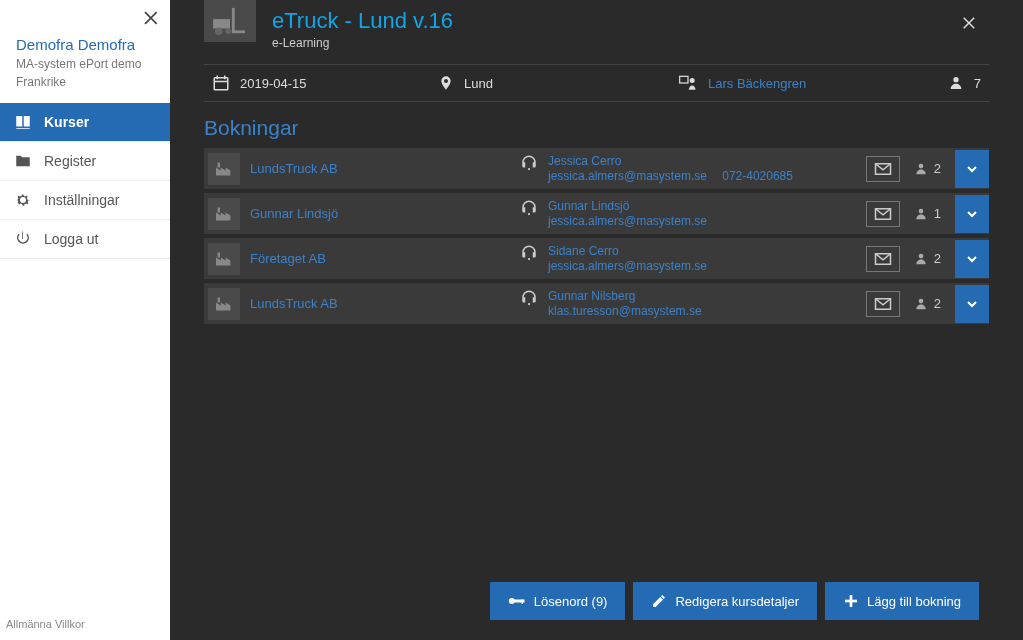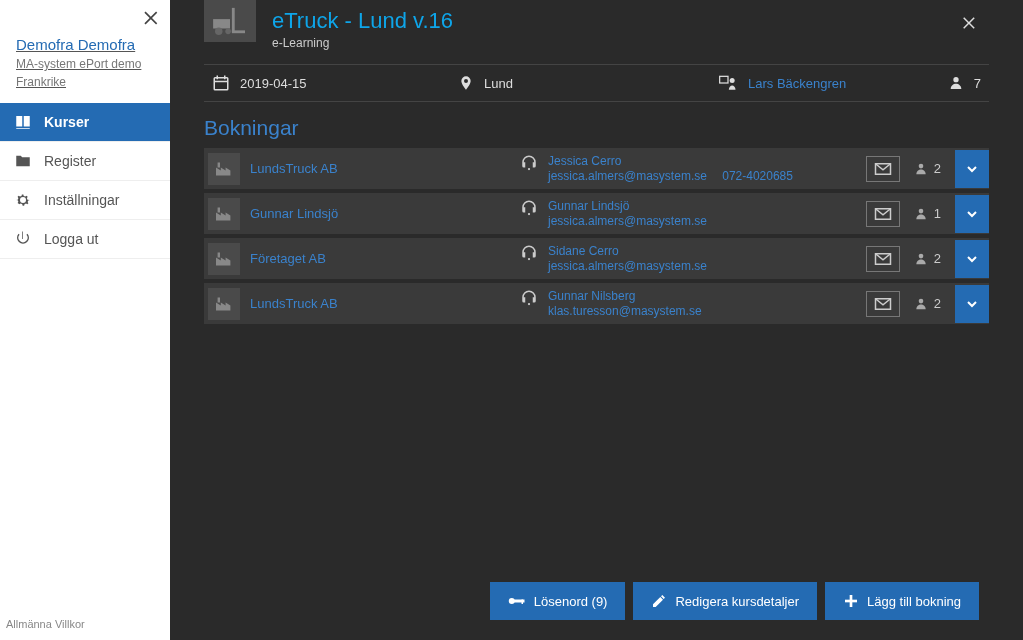--- a/index.html
+++ b/index.html
@@ -2,41 +2,41 @@
 <html><head>
 <meta charset="utf-8">
 <style>
   * { box-sizing: border-box; margin: 0; padding: 0; }
   html, body { width: 1023px; height: 640px; overflow: hidden; font-family: Arial, Helvetica, sans-serif; }
   body { display: flex; background: #2a2a2a; color: #ddd; font-size: 13px; }
 
   
   .sidebar { width: 170px; height: 640px; background: #fff; color: #555; display: flex; flex-direction: column; position: relative; }
   .sidebar-close { position: absolute; top: 8px; right: 8px; cursor: pointer; }
-  .sidebar-header { padding: 36px 16px 14px 16px; text-decoration: underline; }
+  .sidebar-header { padding: 36px 16px 14px 16px; }
   .sidebar-user { font-size: 15px; color: #246bb3; font-weight: 500; }
   .sidebar-sub { font-size: 12px; color: #777; margin-top: 4px; }
   .sidebar-nav { display: flex; flex-direction: column; }
   .nav-item { display: flex; align-items: center; gap: 12px; padding: 10px 14px; font-size: 14px; color: #555; cursor: pointer; border-bottom: 1px solid #eee; }
   .nav-item.active { background: #246bb3; color: #fff; font-weight: 600; }
   .nav-item.active svg { fill: #fff; }
   .nav-item svg { fill: #555; }
   .sidebar-footer { margin-top: auto; padding: 10px 6px; font-size: 11px; color: #888; }
 
   
   .main { flex: 1; height: 640px; display: flex; flex-direction: column; background: #2a2a2a; position: relative; }
 
   .header { display: flex; align-items: flex-start; gap: 16px; padding: 0 34px 4px 34px; position: relative; }
   .header-logo { width: 52px; height: 42px; background: #4a4a4a; display: flex; align-items: center; justify-content: center; margin-top: 0; }
   .header-title { padding-top: 8px; }
   .course-title { font-size: 22px; font-weight: 400; color: #0ea5e9; }
   .course-sub { font-size: 12px; color: #ccc; margin-top: 2px; }
   .header-close { position: absolute; top: 14px; right: 44px; cursor: pointer; }
 
-  .infobar { display: flex; align-items: center; margin: 10px 34px 0 34px; padding: 9px 4px; border-top: 1px solid #444; border-bottom: 1px solid #444; gap: 20px; }
+  .infobar { display: flex; align-items: center; margin: 10px 34px 0 34px; padding: 9px 4px; border-top: 1px solid #444; border-bottom: 1px solid #444; gap: 0; }
   .info-seg { display: flex; align-items: center; gap: 10px; }
   .info-seg.date { flex: 0 0 230px; padding-left: 4px;}
   .info-seg.loc { flex: 0 0 240px; }
   .info-seg.instructor { flex: 1; }
   .info-seg.count { margin-left: auto; padding-right: 4px;}
   .info-link { color: #3a82cc; }
   .info-text { color: #ddd; }
 
   .section-title { color: #3a82cc; font-size: 21px; font-weight: 400; margin: 14px 34px 8px 34px; }
 

